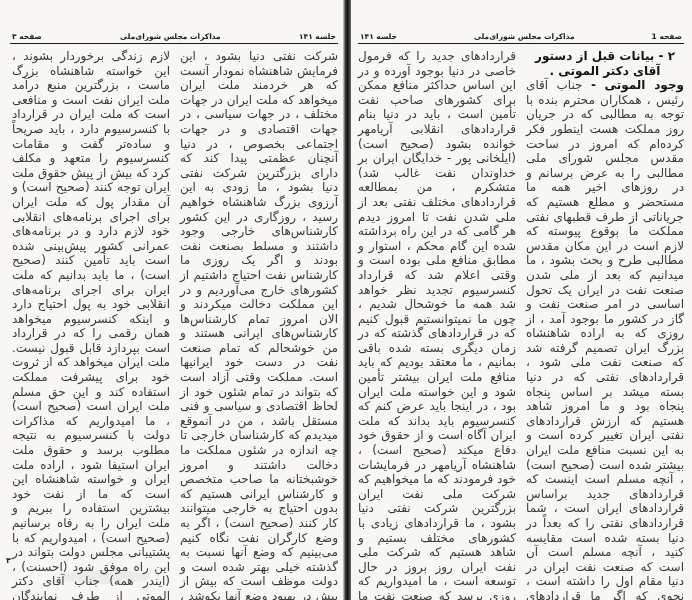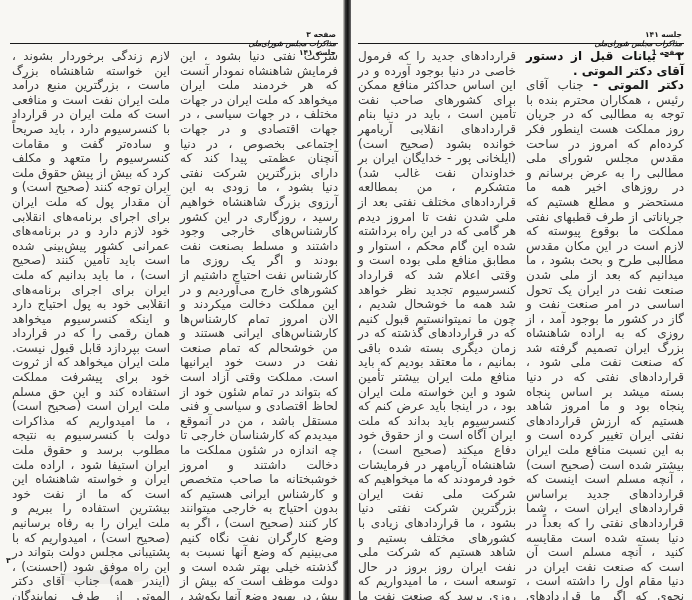--- a/index.html
+++ b/index.html
@@ -17,34 +17,34 @@
   }
   .page.left { padding:30px 8px 0 10px; }
   .page.right { padding:30px 8px 0 12px; }
   .binding {
     position:absolute; left:343px; top:0; width:8px; height:600px;
     background:linear-gradient(90deg,#d9d8d2 0%,#3a3a3a 30%,#111 60%,#6b6b6b 100%);
   }
   .header {
     display:flex; justify-content:space-between; align-items:flex-end;
     font-size:7.5px; font-weight:bold; color:#1c1c1c;
-    border-bottom:1.5px solid #1a1a1a; padding:0 2px 2px 2px; height:11px;flex-direction:column;
+    border-bottom:1.5px solid #1a1a1a; padding:0 2px 2px 2px; height:11px;
   }
-  .header .mid { font-weight:bold;font-style:italic; }
+  .header .mid { font-weight:bold; }
   .cols {
     display:flex; flex-direction:row-reverse; gap:10px; margin-top:5px;
   }
   .col {
     width:158px; direction:rtl; text-align:justify;
     font-size:12px; line-height:14.6px; color:#3a3a3a;
     letter-spacing:-0.1px;
   }
   .col p { margin:0; }
   .col .speaker { font-weight:bold; color:#151515; }
-  .col .heading { font-weight:bold; color:#151515; display:block; }
+  .col .heading { font-weight:bold; color:#151515; text-align:center; display:block; }
   .folio {
     position:absolute; left:6px; top:556px; font-size:8px; font-weight:bold; color:#222;
   }
   .smudge {
     position:absolute; border-radius:50%; background:rgba(120,120,120,0.08);
   }
 </style>
 </head>
 <body>
 
@@ -71,21 +71,21 @@
   <div class="page right">
     <div class="header">
       <span>جلسه ۱۴۱</span>
       <span class="mid">مذاکرات مجلس شورای‌ملی</span>
       <span>صفحه 1</span>
     </div>
     <div class="cols">
       <div class="col">
         <span class="heading">۲ - بیانات قبل از دستور آقای دکتر الموتی .</span>
         <p>
-          <span class="speaker">دکتر الموتی -</span>
+          <span class="speaker">وجود الموتی -</span>
           <span>جناب آقای رئیس ، همکاران محترم بنده با توجه به مطالبی که در جریان روز مملکت هست اینطور فکر کرده‌ام که امروز در ساحت مقدس مجلس شورای ملی مطالبی را به عرض برسانم و در روزهای اخیر همه ما مستحضر و مطلع هستیم که جریاناتی از طرف قطبهای نفتی مملکت ما بوقوع پیوسته که لازم است در این مکان مقدس مطالبی طرح و بحث بشود ، ما میدانیم که بعد از ملی شدن صنعت نفت در ایران یک تحول اساسی در امر صنعت نفت و گاز در کشور ما بوجود آمد ، از روزی که به اراده شاهنشاه بزرگ ایران تصمیم گرفته شد که صنعت نفت ملی شود ، قراردادهای نفتی که در دنیا بسته میشد بر اساس پنجاه پنجاه بود و ما امروز شاهد هستیم که ارزش قراردادهای نفتی ایران تغییر کرده است و به این نسبت منافع ملت ایران بیشتر شده است (صحیح است) ، آنچه مسلم است اینست که قراردادهای جدید براساس قراردادهای ایران است ، شما قراردادهای نفتی را که بعداً در دنیا بسته شده است مقایسه کنید ، آنچه مسلم است آن است که صنعت نفت ایران در دنیا مقام اول را داشته است ، نحوی که اگر ما قراردادهای نفتی اخیر را که نمونه‌ای از آن در روز یا معاهده رسید بررسی کنیم می‌بینیم که قراردادهای نفتی ایران نه تنها بی نظیر است بلکه برای سایر ممالک سرمشق است (صحیح است) از روزی که شاهنشاه قراردادهای ۷۵ درصد منافع صاحبان نفت را بدنیا اعلام فرمودند در آروزکارتلها و باصطلاح خداوندان نفت برپا افتادند و میگفتند این قراردادها بثمر نمیرسد ولی این قراردادها بنام قراردادهای شاهنشاه ایران در دنیا معروف شد و ما می‌بینیم که نه تنها آن قراردادهای براساس ۷۵ ٪ منافع صاحبان نفت بثمر رسیده است بلکه امروز در مملکت ما قراردادهائی امضا میشود که براساس آن بیش از ۹۰ ٪ منافع آن عاید مردم ایران میشود (صحیح است) من معتقدم این</span>
         </p>
       </div>
       <div class="col">
         <p>قراردادهای جدید را که فرمول خاصی در دنیا بوجود آورده و در این اساس حداکثر منافع ممکن برای کشورهای صاحب نفت تأمین است ، باید در دنیا بنام قراردادهای انقلابی آریامهر خوانده بشود (صحیح است) (ایلخانی پور - خدایگان ایران بر خداوندان نفت غالب شد) متشکرم ، من بمطالعه قراردادهای مختلف نفتی بعد از ملی شدن نفت تا امروز دیدم هر گامی که در این راه برداشته شده این گام محکم ، استوار و مطابق منافع ملی بوده است و وقتی اعلام شد که قرارداد کنسرسیوم تجدید نظر خواهد شد همه ما خوشحال شدیم ، چون ما نمیتوانستیم قبول کنیم که در قراردادهای گذشته که در زمان دیگری بسته شده باقی بمانیم ، ما معتقد بودیم که باید منافع ملت ایران بیشتر تأمین شود و این خواسته ملت ایران بود ، در اینجا باید عرض کنم که کنسرسیوم باید بداند که ملت ایران آگاه است و از حقوق خود دفاع میکند (صحیح است) ، شاهنشاه آریامهر در فرمایشات خود فرمودند که ما میخواهیم که شرکت ملی نفت ایران بزرگترین شرکت نفتی دنیا بشود ، ما قراردادهای زیادی با کشورهای مختلف بستیم و شاهد هستیم که شرکت ملی نفت ایران روز بروز در حال توسعه است ، ما امیدواریم که روزی برسد که صنعت نفت ما نه تنها در داخل بلکه در خارج نیز فعالیت داشته باشد ، همه ما افتخار میکنیم که سرپرستی این امور به دست ایرانیان است ، و ما وقتی به فرمایش بزرگ شاهنشاه که میفرمایند ملت ایران باید دارای بزرگترین شرکت نفتی دنیا باشد توجه میکنیم امیدوار میشویم (صحیح است) ، حمد میکنم خدا را که همه ما بر این رهبری خردمندانه ایمان داریم و این آرزو بزودی بدین فرمایش بزرگ شاهنشاه ایران برسیم که فرمودند من برای شرکت ملی نفت ایران آینده درخشانی پیش بینی میکنم و هیچ دلیلی نمی‌بینم که روزی شرکت ملی نفت ایران بزرگترین</p>
       </div>
     </div>
   </div>
 
   <div class="binding"></div>

